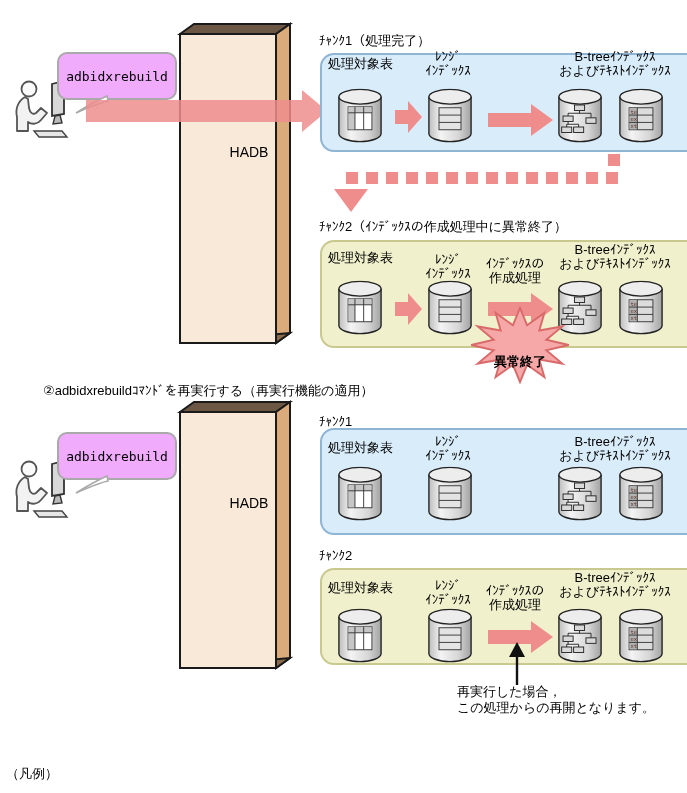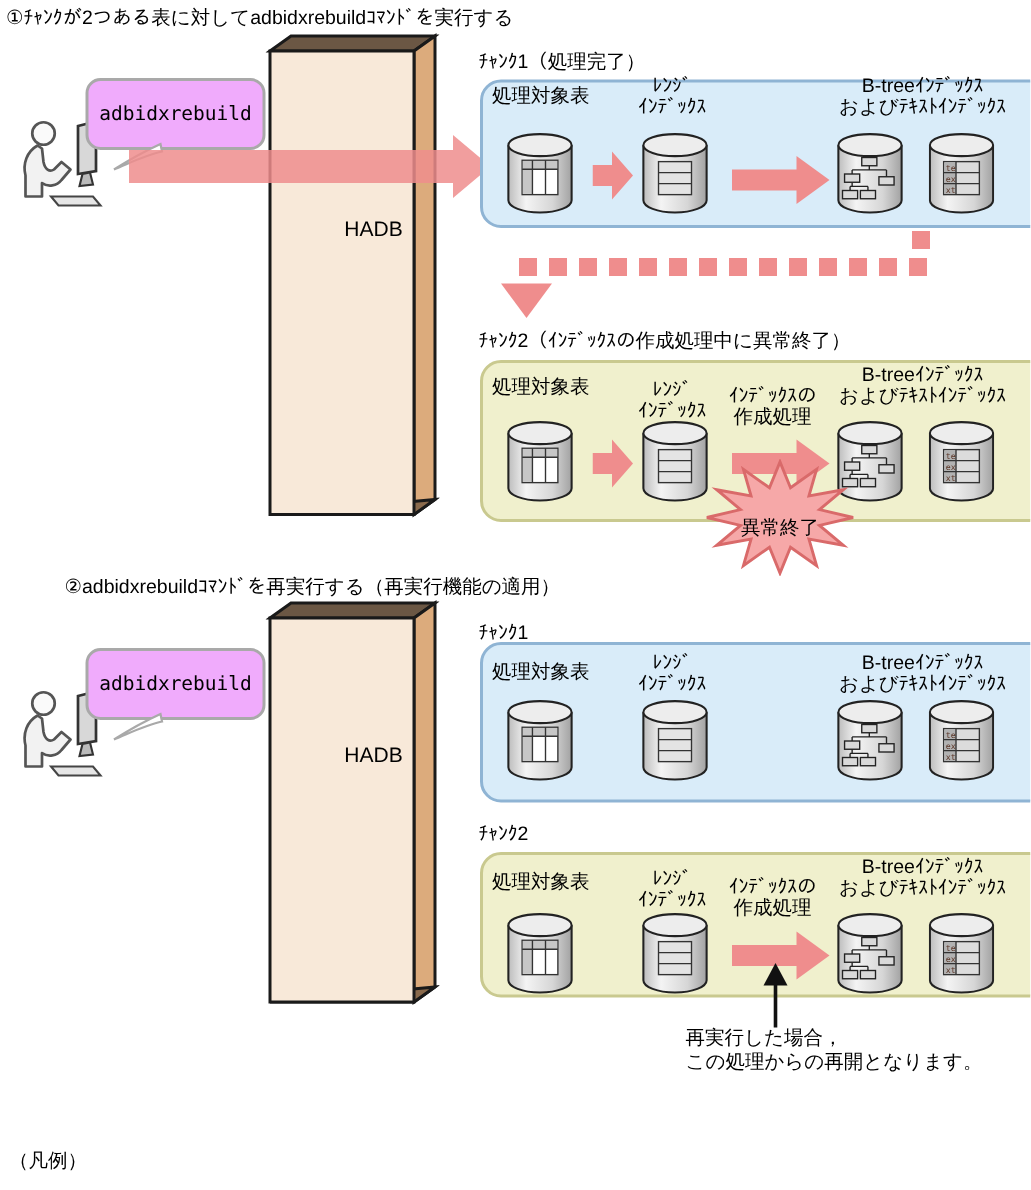--- a/index.html
+++ b/index.html
@@ -90,21 +90,20 @@
         <polygon points="22,55 50,55 55,61 27,61" fill="#e6e6e6" stroke="#444" stroke-width="1.4"></polygon>
         <circle cx="17" cy="13" r="7.5" fill="#fafafa" stroke="#555" stroke-width="1.8"></circle>
         <path d="M13,21 C6,25 3,33 5,41 L5,55 L16,55 L16,46 C20,49 26,48 29,44 L35,37 L29,32 L24,37 C21,39 18,37 17,32 L16,23 Z" fill="#f2f2f2" stroke="#555" stroke-width="1.8" stroke-linejoin="round"></path>
       </symbol>
       <symbol id="bubble-tail" viewBox="0 0 36 22">
         <path d="M33,2 C22,7 13,12 2,19 C14,14 24,9 34,7 Z" fill="#ffffff" stroke="#A9A9A9" stroke-width="1.5"></path>
       </symbol>
     </defs>
   </svg>
 
-  <div class="abs t13" style="left:4px;top:4px;">①ﾁｬﾝｸが2つある表に対してadbidxrebuildｺﾏﾝﾄﾞを実行する</div>
 
   <svg class="abs" style="left:12px;top:76px;" width="72" height="70">
       <use href="#person"></use>
     </svg>
 
   <div class="bubble" style="left:57px;top:52px;">
     <span class="mono">adbidxrebuild</span>
   </div>
   <svg class="abs" style="left:74px;top:94px;" width="36" height="22">
       <use href="#bubble-tail"></use>
@@ -188,21 +187,21 @@
         <use href="#cyl-btree"></use>
       </svg>
     <svg class="cyl" style="left:297px;top:38px;" viewBox="0 0 48 60">
         <use href="#cyl-text"></use>
       </svg>
   </div>
 
   <svg class="abs" style="left:467px;top:306px;" width="106" height="78" viewBox="0 0 100 80">
     <polygon points="100,40 77,45.4 93.3,59 69.8,54.8 75,72.9 57.2,60.3 50,78 42.8,60.3 25,72.9 30.2,54.8 6.7,59 23,45.4 0,40 23,34.6 6.7,21 30.2,25.2 25,7.1 42.8,19.7 50,2 57.2,19.7 75,7.1 69.8,25.2 93.3,21 77,34.6" fill="#F6A8A8" stroke="#D96A6A" stroke-width="2"></polygon>
   </svg>
-  <div class="abs t13 ctr" style="left:467px;top:344px;width:106px;">異常終了</div>
+  <div class="abs t13 ctr" style="left:467px;top:354px;width:106px;font-weight:bold;">異常終了</div>
 
   <div class="abs t13" style="left:4px;top:383px;margin-left:39px;">②adbidxrebuildｺﾏﾝﾄﾞを再実行する（再実行機能の適用）</div>
 
   <svg class="abs" style="left:12px;top:456px;" width="72" height="70">
       <use href="#person"></use>
     </svg>
   <div class="bubble" style="left:57px;top:432px;">
     <span class="mono">adbidxrebuild</span>
   </div>
   <svg class="abs" style="left:74px;top:474px;" width="36" height="22">

